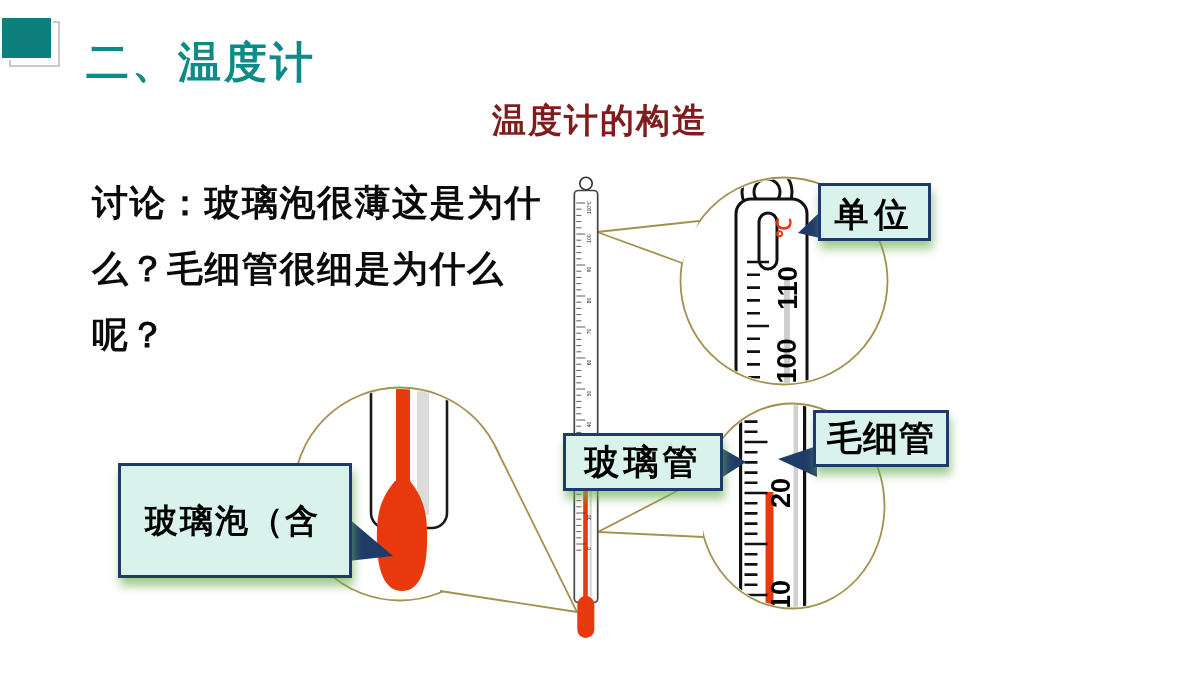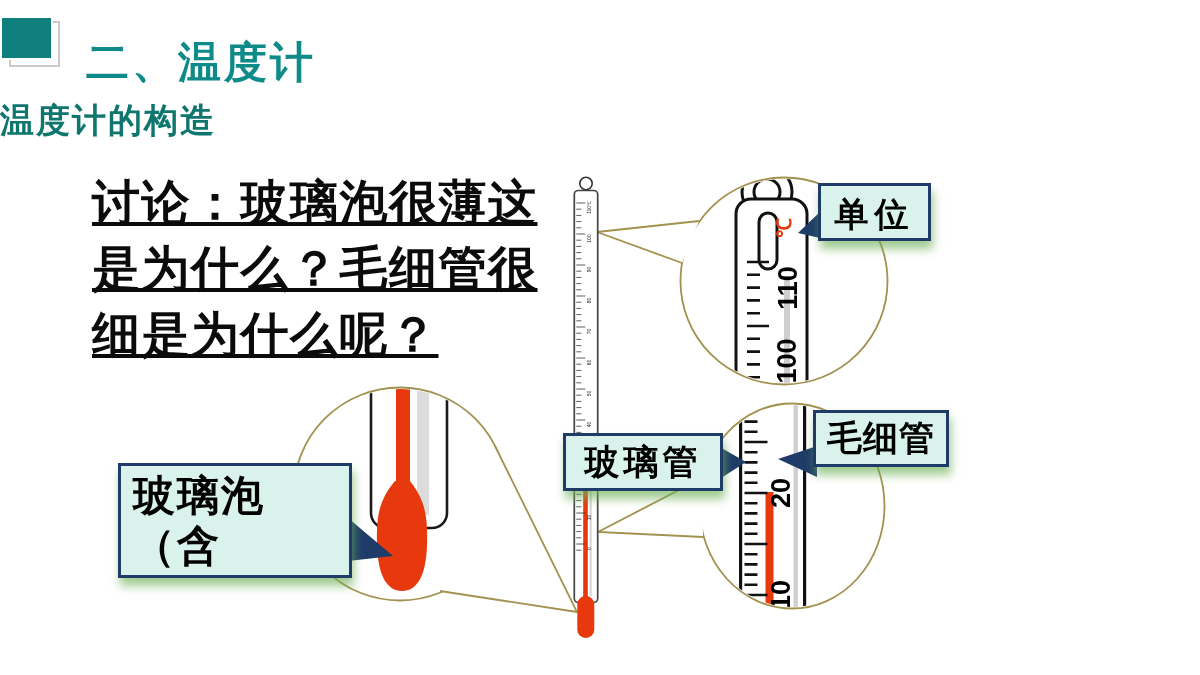--- a/index.html
+++ b/index.html
@@ -14,43 +14,43 @@
   }
   .deco-teal{
     position:absolute;left:2px;top:18px;width:49px;height:40px;
     background:#0e7f7c;box-shadow:2px 2px 0 #ffffff;
   }
   .section-title{
     position:absolute;left:86px;top:18px;
     font-size:43px;font-weight:700;color:#0e8b88;letter-spacing:3px;margin-top:16px;
   }
   .subtitle{
-    position:absolute;left:0;right:0;top:98px;text-align:left;
-    font-size:34px;font-weight:700;color:#0f766e;letter-spacing:2px;font-family:Liberation Serif, serif;
+    position:absolute;left:0;right:0;top:98px;text-align:center;
+    font-size:34px;font-weight:700;color:#7f1d1d;letter-spacing:2px;font-family:Liberation Serif, serif;
   }
   .discussion{
     position:absolute;left:92px;top:170px;width:462px;
-    font-size:48px;font-weight:600;color:#0b0b0b;
-    line-height:66px;letter-spacing:1.5px;text-decoration:underline;
+    font-size:36px;font-weight:600;color:#0b0b0b;
+    line-height:66px;letter-spacing:1.5px;
   }
   
   .callout{
     position:absolute;box-sizing:border-box;background:#d9f3ec;
     border:3px solid #1f3c68;color:#000;
     display:flex;align-items:center;justify-content:center;
     font-weight:700;
     box-shadow:2px 8px 9px rgba(110,175,88,0.65);
   }
   .co-unit{left:818px;top:183px;width:113px;height:58px;font-size:34px;letter-spacing:6px;align-items:flex-end;}
   .co-glass{left:563px;top:421px;width:160px;height:58px;font-size:35px;letter-spacing:4px;margin-top:12px;}
   .co-capillary{left:813px;top:410px;width:136px;height:57px;font-size:35px;letter-spacing:1px;}
   .co-bulb{
-    left:118px;top:463px;width:234px;height:115px;font-size:42px;
+    left:118px;top:463px;width:234px;height:115px;font-size:33px;
     flex-direction:column;align-items:flex-start;justify-content:center;
-    padding-left:12px;line-height:50px;letter-spacing:2px;
+    padding-left:24px;line-height:50px;letter-spacing:2px;
   }
   svg{position:absolute;left:0;top:0;}
   .scale-num{font-size:5px;fill:#222;font-family:"Liberation Sans",sans-serif;}
   .mag-num{font-size:27px;font-weight:700;fill:#000;font-family:"Liberation Sans",sans-serif;}
   .mag-unit{font-size:20px;font-weight:700;fill:#e8390e;font-family:"Liberation Sans",sans-serif;}
 </style>
 </head>
 <body>
 
 <div class="deco-white"></div>

